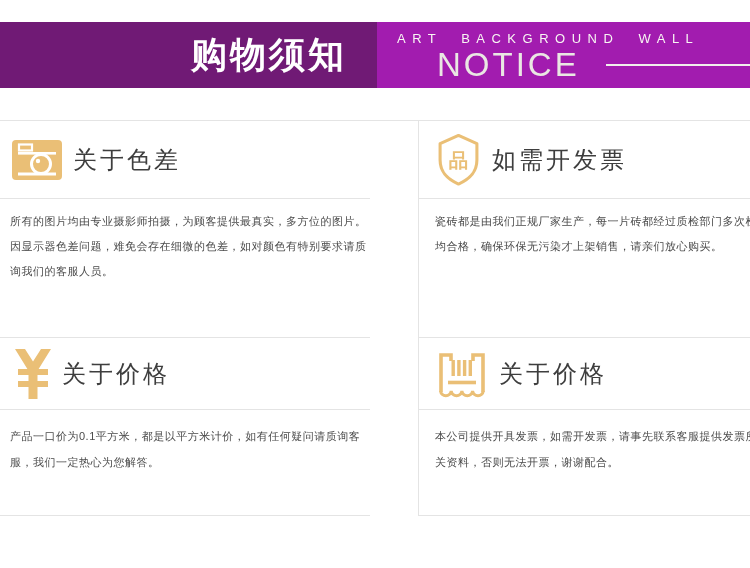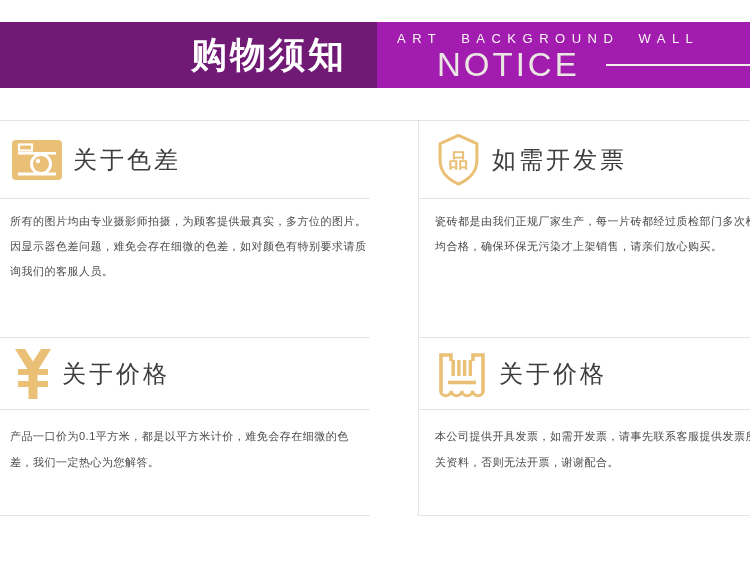--- a/index.html
+++ b/index.html
@@ -117,21 +117,21 @@
           <svg width="36" height="50" viewBox="0 0 36 50">
             <polygon points="0,0 10,0 18,12.5 26,0 36,0 23,21 13,21" fill="#eabf76"></polygon>
             <rect x="3" y="20" width="30" height="6" fill="#eabf76"></rect>
             <rect x="3" y="32" width="30" height="6" fill="#eabf76"></rect>
             <rect x="13.5" y="20" width="9" height="30" fill="#eabf76"></rect>
           </svg>
         </span>
         <span class="sec-title">关于价格</span>
       </div>
       <div class="cell-body b-row2">
-        <p>产品一口价为0.1平方米，都是以平方米计价，难免会存在细微的色差，我们一定热心为您解答。</p>
+        <p>产品一口价为0.1平方米，都是以平方米计价，如有任何疑问请质询客服，我们一定热心为您解答。</p>
       </div>
 
     </div>
 
     <div class="col col-right">
 
       <div class="cell-header h-row1">
         <span class="icon-wrap">
           <svg width="45" height="54" viewBox="0 0 44 52">
             <path d="M4,10 L22,2 L40,10 V26 C40,39.5 31,45.5 22,49.5 C13,45.5 4,39.5 4,26 Z" fill="none" stroke="#eabf76" stroke-width="3" stroke-linejoin="round"></path>

